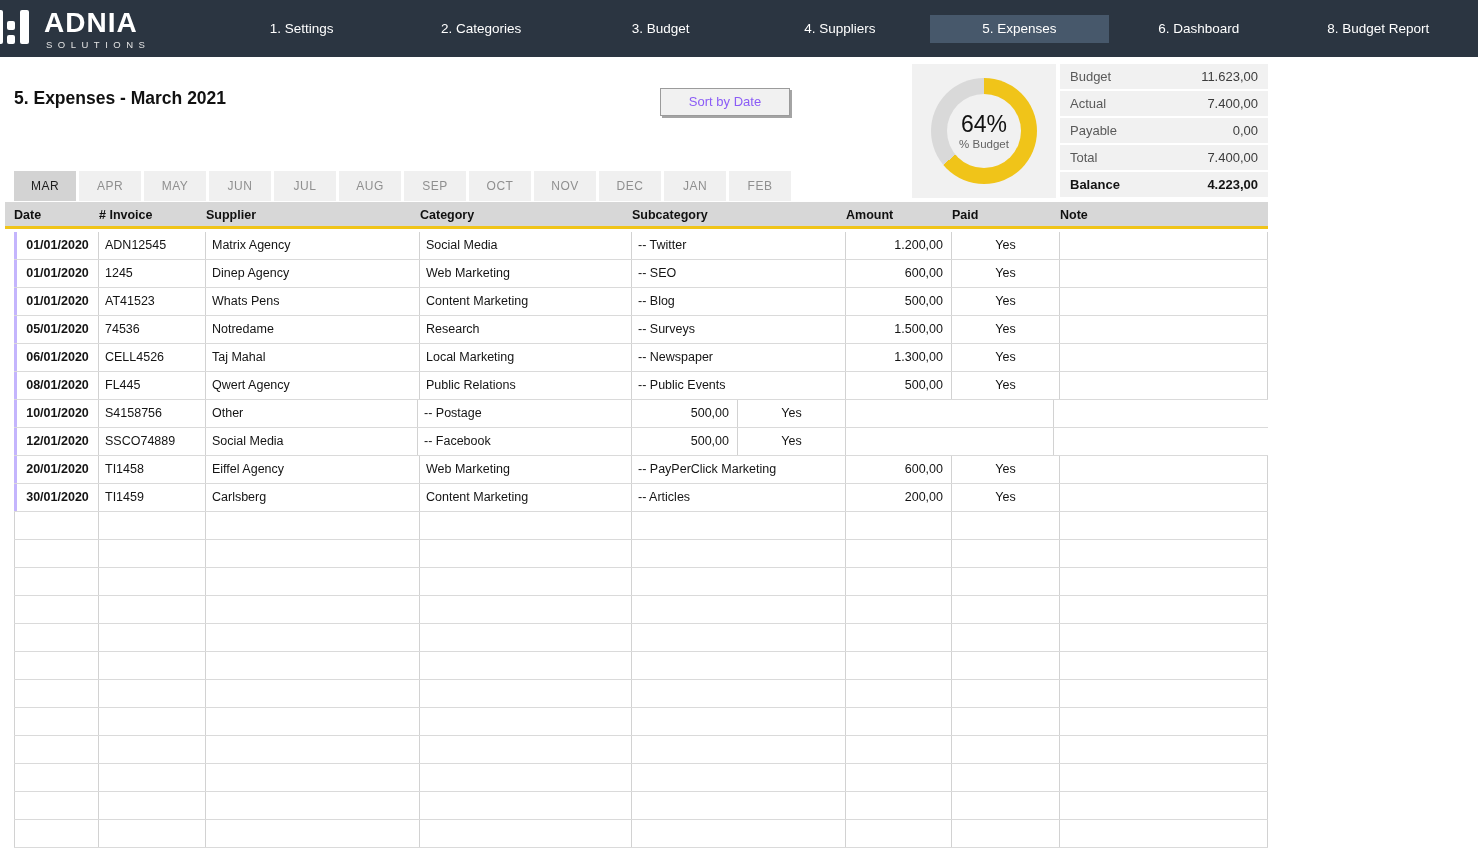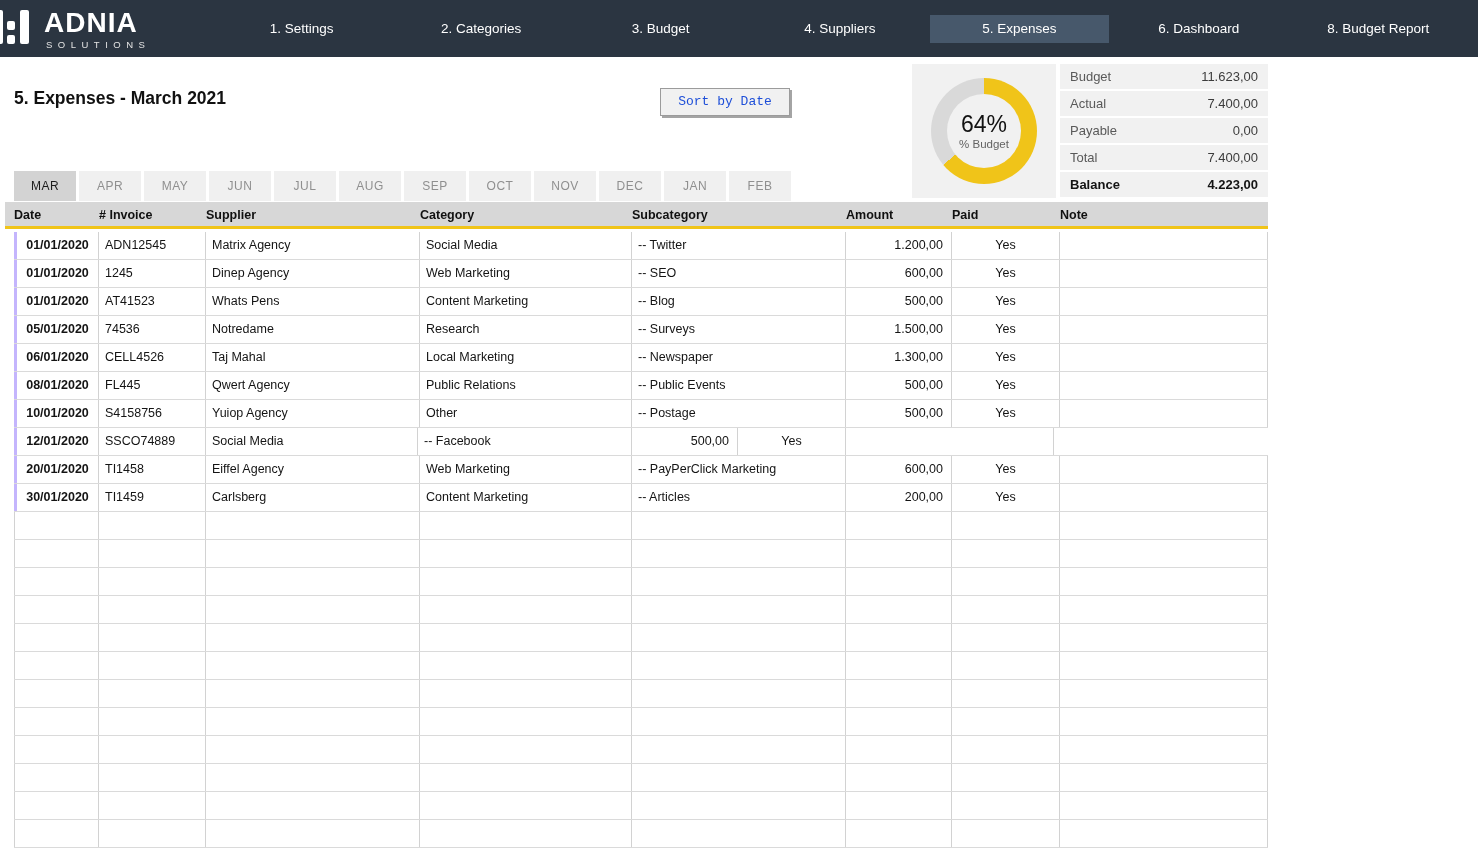--- a/index.html
+++ b/index.html
@@ -19,22 +19,22 @@
   .logo-title { color:#fff; font-size:28px; font-weight:bold; letter-spacing:1px; line-height:28px; }
   .logo-subtitle { color:#e3e3e3; font-size:9.5px; letter-spacing:5.5px; margin-top:2px; margin-left:2px; }
   .nav-tabs { flex:1; display:flex; align-items:flex-end; padding-right:10px; }
   .nav-cell { flex:1; display:flex; align-items:center; justify-content:center; height:100%; }
   .nav-item { width:100%; height:28px; line-height:28px; text-align:center; color:#ffffff; font-size:13.5px; cursor:default; }
   .nav-item.active { background:#47586B; }
 
   
   .page-title { position:absolute; left:14px; top:88px; font-size:17.5px; color:#111; }
   .sort-btn { position:absolute; left:660px; top:88px; width:130px; height:28px; background:#f1f1f1;
-              border:1px solid #9b9b9b; box-shadow:2px 2px 0 rgba(90,90,90,.55); font-size:13px; color:#1d4ed8;
-              font-family:Liberation Mono, monospace; text-align:center; line-height:26px; }
+              border:1px solid #9b9b9b; box-shadow:2px 2px 0 rgba(90,90,90,.55); font-size:13px; color:#8b5cf6;
+              font-family:Liberation Sans, sans-serif; text-align:center; line-height:26px; }
 
   
   .stats-panel { position:absolute; left:912px; top:64px; width:356px; height:134px; }
   .donut-box { position:absolute; left:0; top:0; width:144px; height:134px; background:#F1F1F1; }
   .donut { position:absolute; left:19px; top:14px; width:106px; height:106px; border-radius:50%; }
   .donut::before { content:""; position:absolute; left:16px; top:16px; right:16px; bottom:16px; background:#F1F1F1; border-radius:50%; }
   .donut-label { position:absolute; left:0; top:0; width:100%; height:100%; display:flex; flex-direction:column; align-items:center; justify-content:center; }
   .gauge-pct { font-size:23px; color:#111; line-height:24px; }
   .gauge-cap { font-size:11.5px; color:#636363; margin-top:2px; }
   .summary { position:absolute; left:148px; top:0; width:208px; }
@@ -227,21 +227,20 @@
         <div class="cell c2">Qwert Agency</div>
         <div class="cell c3">Public Relations</div>
         <div class="cell c4">-- Public Events</div>
         <div class="cell c5">500,00</div>
         <div class="cell c6">Yes</div>
         <div class="cell c7"></div>
       </div>
       <div class="row data">
         <div class="cell c0">10/01/2020</div>
         <div class="cell c1">S4158756</div>
-        <div class="cell c2">Yuiop Agency</div>
         <div class="cell c3">Other</div>
         <div class="cell c4">-- Postage</div>
         <div class="cell c5">500,00</div>
         <div class="cell c6">Yes</div>
         <div class="cell c7"></div>
       </div>
       <div class="row data">
         <div class="cell c0">12/01/2020</div>
         <div class="cell c1">SSCO74889</div>
         <div class="cell c3">Social Media</div>

